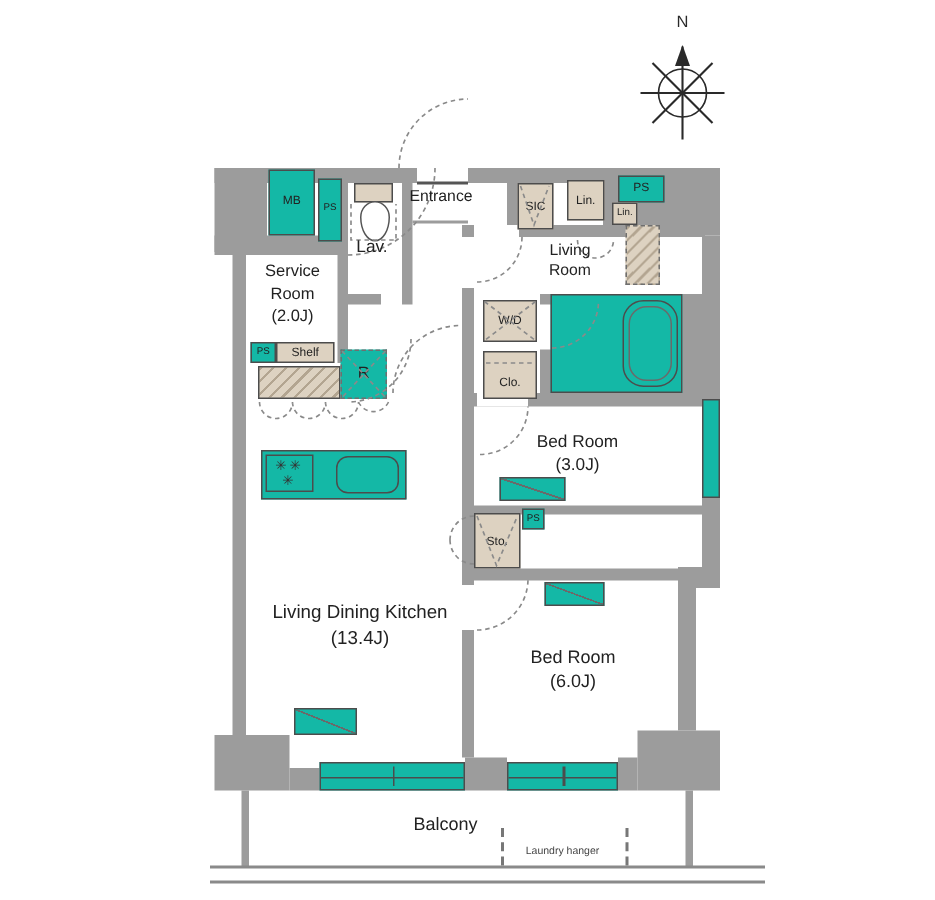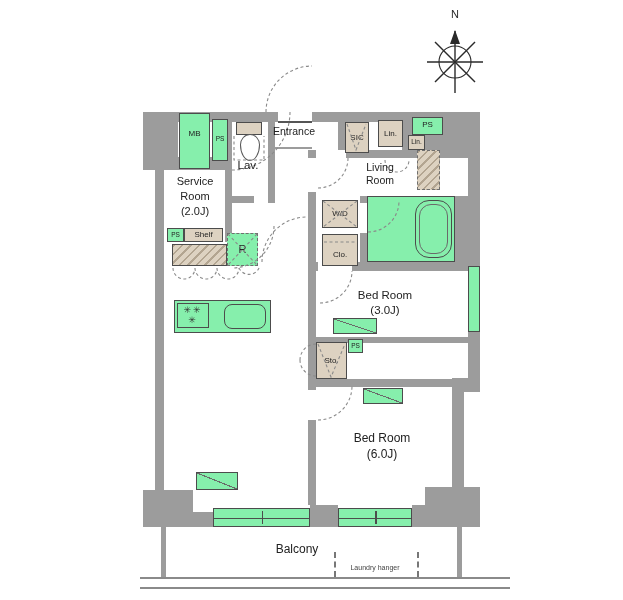--- a/index.html
+++ b/index.html
@@ -1,20 +1,20 @@
 <!DOCTYPE html>
 <html><head>
 <meta charset="utf-8">
 <style>
   html,body{margin:0;padding:0;background:#fff;}
   .plan{position:relative;width:623px;height:600px;background:#fff;overflow:hidden;
         font-family:"Liberation Sans",sans-serif;color:#222;}
   .w{position:absolute;background:#9c9c9c;}
   .gap{position:absolute;background:#fff;}
-  .box{position:absolute;background:#86efac;border:1.5px solid #4c4c4c;box-sizing:border-box;}
+  .box{position:absolute;background:#14b8a6;border:1.5px solid #4c4c4c;box-sizing:border-box;}
   .bg{background:#ddd2c1;}
   .dashb{border-style:dashed;border-width:1.2px;border-color:#6f6f6f;}
   .lbl{position:absolute;color:#222;text-align:center;line-height:1.2;white-space:nowrap;}
   .sm{font-size:8px;}
   .tiny{font-size:6.5px;}
   .md{font-size:11.5px;}
   .diag{background-image:linear-gradient(to top right,transparent 48%,#6a6a6a 48%,#6a6a6a 52%,transparent 52%);}
   .hatch{background-image:repeating-linear-gradient(135deg,rgba(110,92,66,.38) 0 1.5px,transparent 1.5px 6px);}
   .hdash{background-image:repeating-linear-gradient(180deg,transparent 0 5px,rgba(90,80,60,.35) 5px 6px);}
   .midline{position:absolute;left:0;right:0;top:50%;height:1.5px;background:#4c4c4c;}
@@ -69,21 +69,21 @@
     <div class="tick"></div>
   </div>
 
   <div class="w" style="left:161px;top:527px;width:5px;height:51px;"></div>
   <div class="w" style="left:457px;top:527px;width:5px;height:51px;"></div>
   <div style="position:absolute;left:140px;top:577px;width:370px;height:1.8px;background:#8a8a8a;"></div>
   <div style="position:absolute;left:140px;top:587px;width:370px;height:1.8px;background:#8a8a8a;"></div>
   <div style="position:absolute;left:334px;top:552px;height:25px;border-left:2px dashed #777;"></div>
   <div style="position:absolute;left:417px;top:552px;height:25px;border-left:2px dashed #777;"></div>
 
-  <div class="box" style="left:179px;top:113px;width:31px;height:56px;">
+  <div class="box" style="left:179px;top:113px;width:31px;height:44px;">
       <div class="lbl sm" style="left:0;right:0;top:15px;">MB</div>
     </div>
   <div class="box" style="left:212px;top:119px;width:16px;height:42px;">
       <div class="lbl tiny" style="left:0;right:0;top:15px;">PS</div>
     </div>
   <div class="box bg" style="left:236px;top:122px;width:26px;height:13px;border-width:1px;"></div>
   <div style="position:absolute;left:240px;top:134px;width:18px;height:25px;border:1.2px solid #555;border-radius:50% 50% 50% 50%/40% 40% 60% 60%;background:#fff;"></div>
   <div class="box bg" style="left:345px;top:122px;width:24px;height:31px;">
       <div class="lbl sm" style="left:0;right:0;top:10px;">SIC</div>
     </div>
@@ -185,16 +185,20 @@
     <div>Room</div>
   </div>
   <div class="lbl" style="left:345px;top:288px;width:80px;font-size:11.5px;line-height:15px;">
     <div>Bed Room</div>
     <div>(3.0J)</div>
   </div>
   <div class="lbl" style="left:342px;top:430px;width:80px;font-size:12px;line-height:16px;">
     <div>Bed Room</div>
     <div>(6.0J)</div>
   </div>
+  <div class="lbl" style="left:160px;top:400px;width:160px;font-size:12.5px;line-height:17px;">
+    <div>Living Dining Kitchen</div>
+    <div>(13.4J)</div>
+  </div>
   <div class="lbl" style="left:262px;top:542px;width:70px;font-size:12px;"><span>Balcony</span></div>
   <div class="lbl" style="left:336px;top:564px;width:78px;font-size:7px;color:#444;"><span>Laundry hanger</span></div>
 
 </div>
 
 </body></html>

